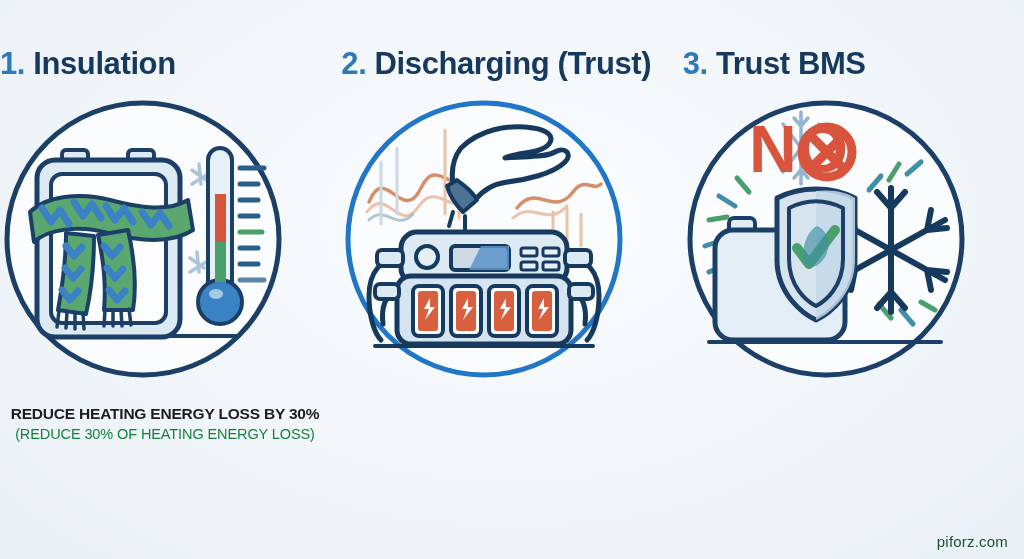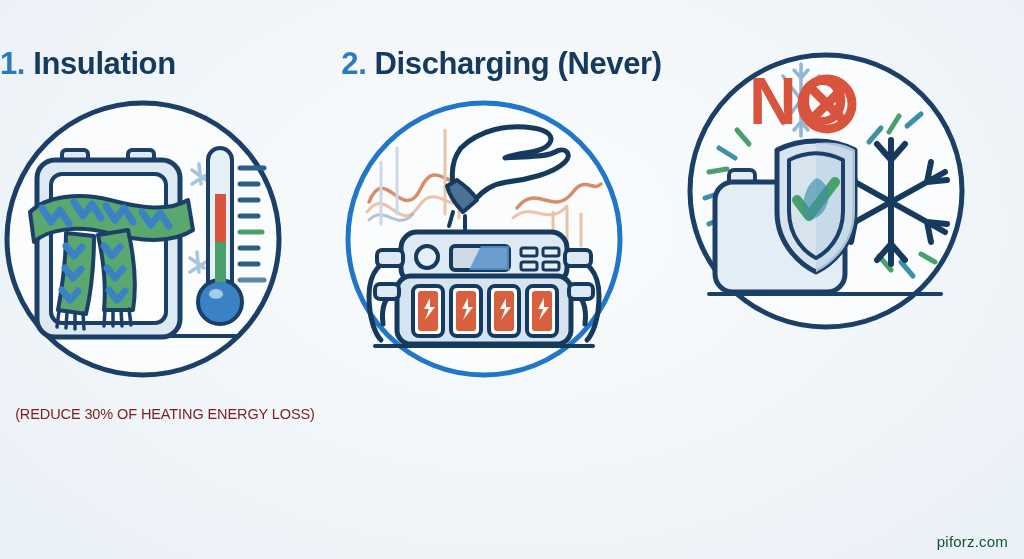--- a/index.html
+++ b/index.html
@@ -65,21 +65,21 @@
   .cap-main {
     font-size: 15.5px;
     font-weight: bold;
     color: #1c1c1e;
     line-height: 1.28;
     letter-spacing: -0.2px;
   }
   .cap-sub {
     font-size: 14.5px;
     font-weight: normal;
-    color: #7f1d1d;
+    color: #15803d;
     line-height: 1.3;
     letter-spacing: -0.1px;
     margin-top: 1px;
   }
   .watermark {
     position: absolute;
     right: 16px;
     bottom: 9px;
     font-size: 15px;
     color: #14532d;
@@ -166,28 +166,29 @@
           <line x1="240" y1="120" x2="258" y2="120" stroke="#2c5f8a" stroke-width="5"></line>
           <line x1="240" y1="136" x2="262" y2="136" stroke="#4aa06a" stroke-width="5"></line>
           <line x1="240" y1="152" x2="258" y2="152" stroke="#2c5f8a" stroke-width="5"></line>
           <line x1="240" y1="168" x2="258" y2="168" stroke="#2c5f8a" stroke-width="5"></line>
           <line x1="240" y1="184" x2="264" y2="184" stroke="#5d86a6" stroke-width="5"></line>
         </g>
       </svg>
     </div>
 
     <div class="caption">
+      <div class="cap-main">REDUCE HEATING ENERGY LOSS BY 30%</div>
       <div class="cap-sub">(REDUCE 30% OF HEATING ENERGY LOSS)</div>
     </div>
   </div>
 
   <div class="panel">
     <div class="heading">
       <span class="num">2.</span>
-      <span>Discharging (Never)</span>
+      <span>Discharging (Trust)</span>
     </div>
 
     <div class="circle-wrap">
       <svg width="286" height="286" viewBox="0 0 286 286" xmlns="http://www.w3.org/2000/svg">
         <circle cx="143" cy="143" r="136" fill="#fafcfd" stroke="#2176c7" stroke-width="5"></circle>
 
         <g fill="none" stroke-linecap="round">
           <path d="M28 106 C44 66 62 130 80 92 C96 58 112 104 130 78" stroke="#cf7a4e" stroke-width="3.5" opacity="0.85"></path>
           <path d="M26 116 C46 88 58 140 78 110 C96 84 112 124 132 100" stroke="#e8b492" stroke-width="3" opacity="0.8"></path>
           <path d="M28 124 C44 108 56 136 72 118" stroke="#9fb8c9" stroke-width="3" opacity="0.8"></path>
@@ -263,20 +264,24 @@
 
         <line x1="34" y1="250" x2="252" y2="250" stroke="#163a5e" stroke-width="4" stroke-linecap="round"></line>
       </svg>
     </div>
 
     <div class="caption">
     </div>
   </div>
 
   <div class="panel">
+    <div class="heading">
+      <span class="num">3.</span>
+      <span>Trust BMS</span>
+    </div>
 
     <div class="circle-wrap">
       <svg width="286" height="286" viewBox="0 0 286 286" xmlns="http://www.w3.org/2000/svg">
         <circle cx="143" cy="143" r="136" fill="#fafcfd" stroke="#1b3f66" stroke-width="5"></circle>
 
         <g stroke="#93b5d2" stroke-width="3.5" stroke-linecap="round" fill="none">
           <path d="M118 16 v72 M100 28 l36 48 M136 28 l-36 48"></path>
           <path d="M118 30 l-7 -8 M118 30 l7 -8 M118 74 l-7 8 M118 74 l7 8"></path>
         </g>
 

